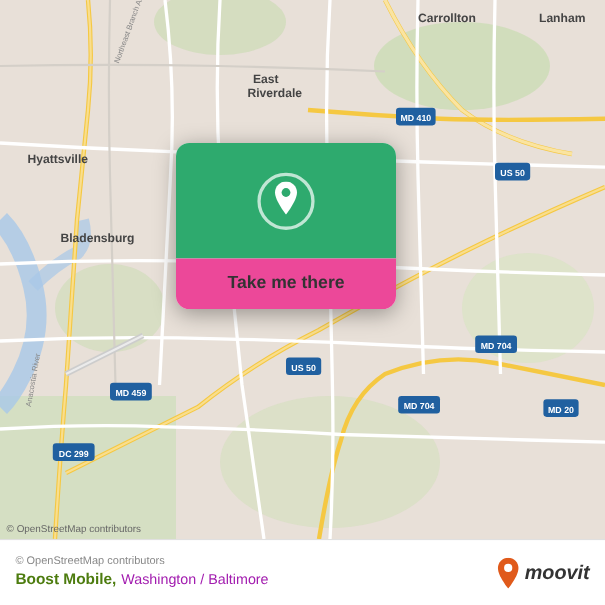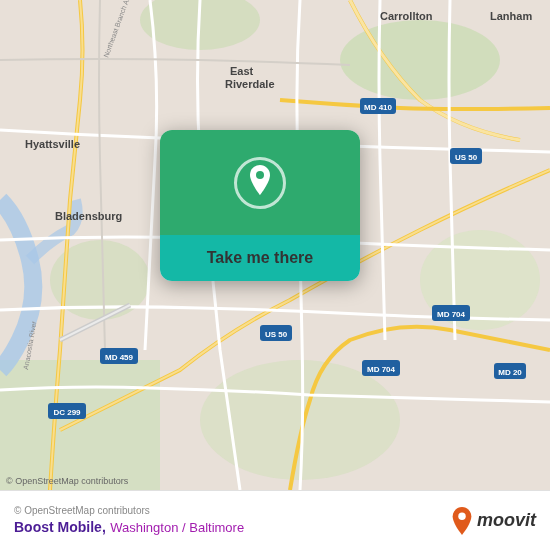--- a/index.html
+++ b/index.html
@@ -54,21 +54,21 @@
       border: 3px solid rgba(255,255,255,0.7);
       border-radius: 50%;
       display: flex;
       align-items: center;
       justify-content: center;
     }
 
     #popup-button {
       width: 100%;
       padding: 14px 10px;
-      background: #14b8a6;
+      background: #ec4899;
       color: #333;
       font-size: 16px;
       font-weight: 600;
       text-align: center;
       cursor: pointer;
       border: none;
       outline: none;
     }
 
     #bottom-bar {
@@ -90,21 +90,21 @@
 
     #attribution {
       font-size: 10px;
       color: #888;
       margin-bottom: 2px;
     }
 
     #place-name {
       font-size: 14px;
       font-weight: 700;
-      color: #4c1d95;
+      color: #4d7c0f;
     }
 
     #place-region {
       font-size: 13px;
       color: #a21caf;
     }
 
     #moovit-logo {
       display: flex;
       align-items: center;

